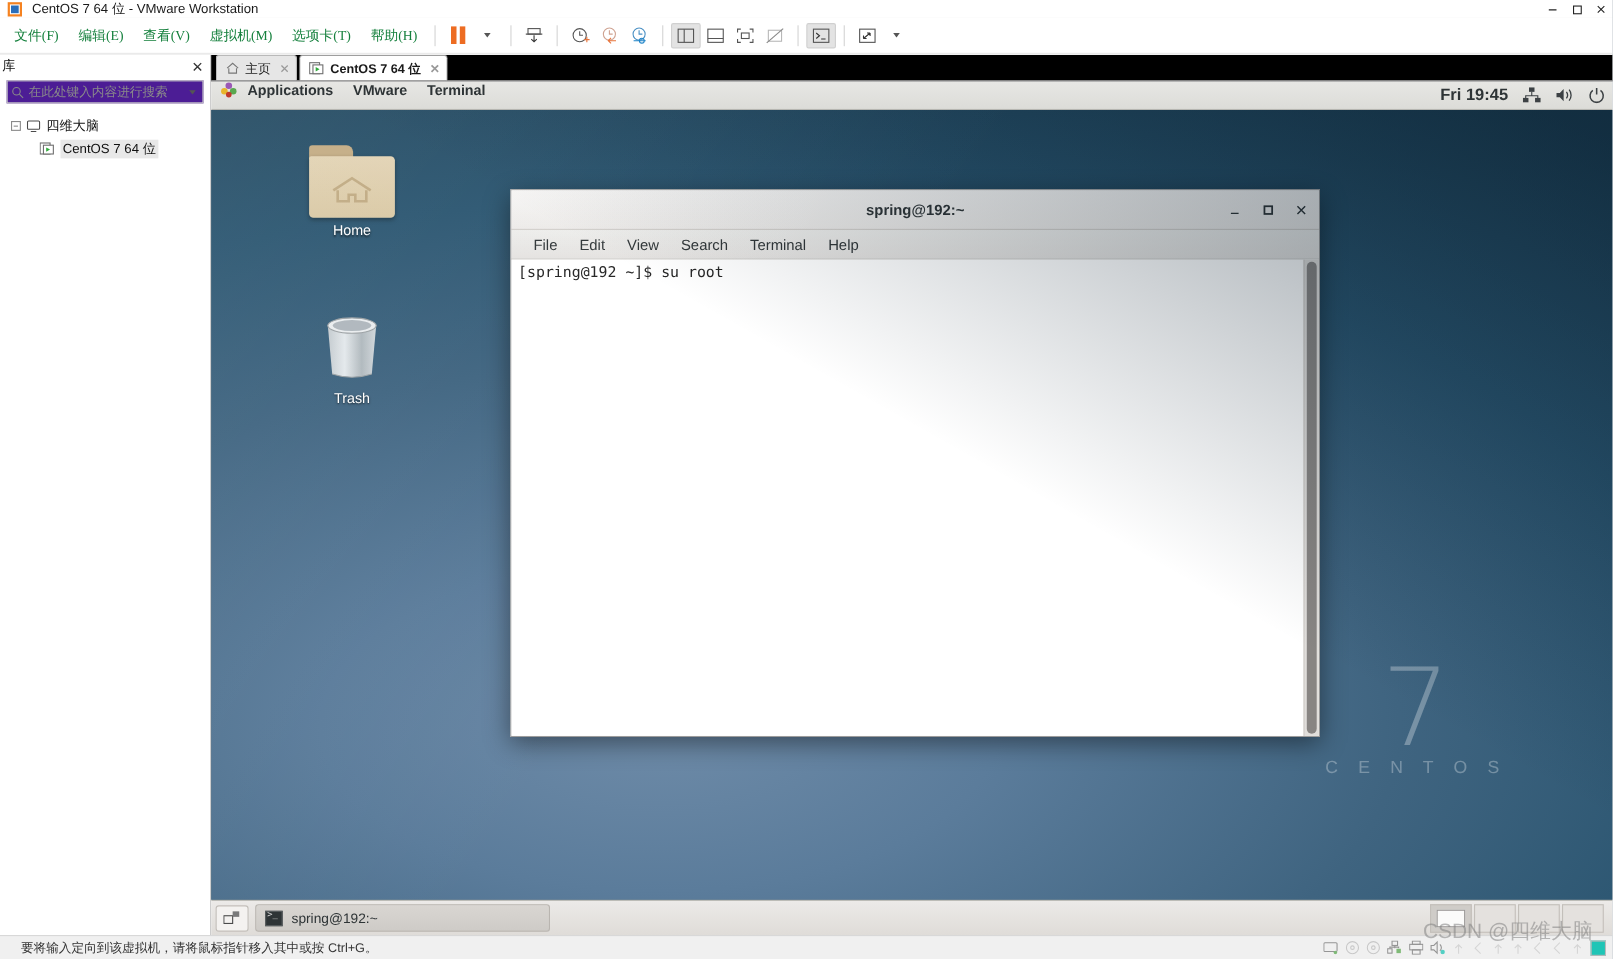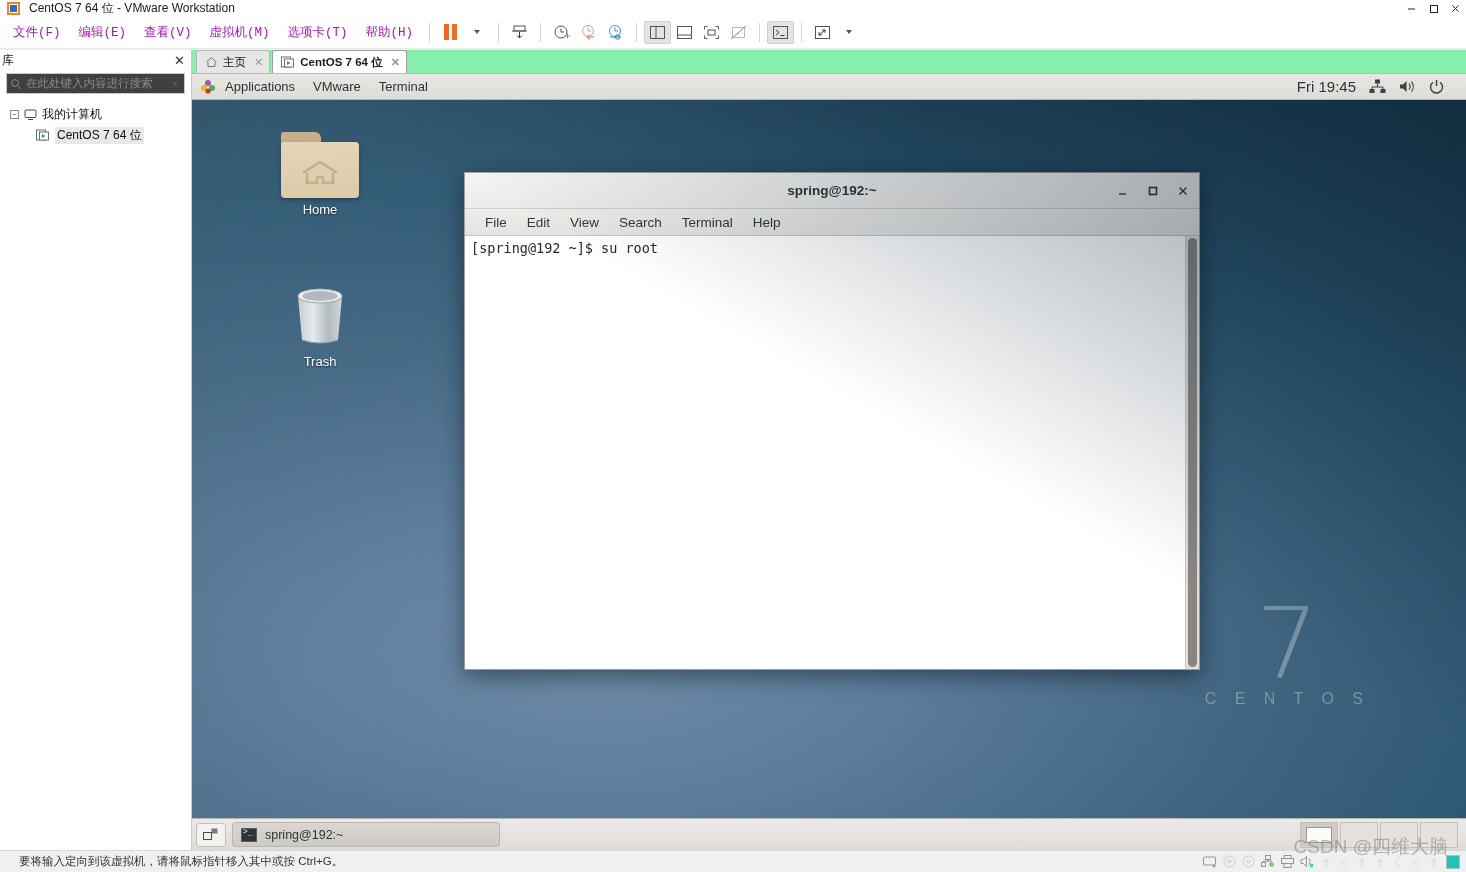--- a/index.html
+++ b/index.html
@@ -29,22 +29,22 @@
     font-size: 10px; color: #222;
   }
   .win-btn svg { display: block; }
 
   
   .menubar {
     height: 33px; background: #ffffff; display: flex; align-items: center;
     border-bottom: 1px solid #e8e8e8; padding-left: 4px;
   }
   .menu-item {
-    font-size: 12.5px; color: #a21caf; padding: 3px 9px; white-space: nowrap;
-    font-family: Liberation Mono, monospace;
+    font-size: 12.5px; color: #15803d; padding: 3px 9px; white-space: nowrap;
+    font-family: Liberation Serif, serif;
   }
   .tb-sep { width: 1px; height: 19px; background: #d4d4d4; margin: 0 7px; }
 
   .tb-btn {
     width: 27px; height: 23px; display: flex; align-items: center; justify-content: center;
     border-radius: 2px; position: relative;
   }
   .tb-btn.active { background: #e3e3e3; border: 1px solid #d0d0d0; }
   .caret { width: 0; height: 0; border-left: 3.5px solid transparent;
     border-right: 3.5px solid transparent; border-top: 4px solid #555; margin-left: 1px; margin-right: 3px;}
@@ -59,56 +59,56 @@
   .sidebar {
     width: 192px; background: #fff; border-right: 1px solid #c8c8c8;
     display: flex; flex-direction: column;
   }
   .sidebar-head {
     height: 21px; display: flex; align-items: center; justify-content: space-between;
     padding: 0 6px 0 2px; font-size: 12px; color: #111;
   }
   .sb-close { font-size: 13px; color: #333; line-height: 1; }
   .sidebar-search {
-    margin: 2px 6px 4px 6px; height: 21px; border: 1px solid #c9c9c9; background: #404040;
+    margin: 2px 6px 4px 6px; height: 21px; border: 1px solid #c9c9c9; background: #4c1d95;
     display: flex; align-items: center; gap: 4px; padding: 0 3px;
   }
   .sidebar-search .ph { font-size: 11.5px; color: #8a8a8a; flex: 1; white-space: nowrap; overflow: hidden;}
   .tree { padding-top: 6px; font-size: 12px; color: #111; }
   .tree-row { display: flex; align-items: center; gap: 5px; padding: 2px 0 2px 10px; white-space: nowrap;}
   .tree-row.child { padding-left: 36px; }
   .expander {
     width: 9px; height: 9px; border: 1px solid #8a8a8a; background: #fff;
     display: flex; align-items: center; justify-content: center; font-size: 8px;
     color: #333; line-height: 1; flex: 0 0 auto;
   }
   .tree-label.sel { background: #e8e8e8; padding: 0 2px; }
 
   
   .vm-area { flex: 1; display: flex; flex-direction: column; background: #f0f0f0; min-width: 0; }
   .tabbar {
-    height: 24px; background: #86efac; display: flex; align-items: center;
+    height: 24px; background: #000000; display: flex; align-items: center;
     padding-left: 4px; border-bottom: 1px solid #b9b9b9;
   }
   .tab {
     height: 23px; display: flex; align-items: center; gap: 5px;
     padding: 0 6px 0 8px; font-size: 11.5px; color: #1a1a1a;
     border: 1px solid #b9b9b9; border-bottom: none; background: #e6e6e6;
     border-radius: 3px 3px 0 0; margin-right: 2px; white-space: nowrap;
   }
   .tab.active { background: #fff; font-weight: bold; border-color: #9e9e9e; }
   .tab .x { color: #999; font-size: 11px; margin-left: 3px; }
 
   .vm-screen { flex: 1; position: relative; overflow: hidden; }
 
   
   .gnome-panel {
     height: 26px; background: linear-gradient(to bottom,#e7e7e4 0%,#dcdcd8 100%);
     border-bottom: 1px solid #b6b6b1;
-    display: flex; align-items: center; padding: 0 22px 0 8px; font-size: 13px; color: #2e3436;
+    display: flex; padding: 0 7px 0 8px; font-size: 13px; color: #2e3436; font-weight: bold;
   }
   .gp-item { padding: 0 9px; white-space: nowrap; }
   .gp-right { margin-left: auto; display: flex; align-items: center; gap: 13px; }
   .clock { font-size: 15px; color: #2e3436; }
 
   
   .desktop {
     position: absolute; left: 0; right: 0; top: 26px; bottom: 32px;
     background:
       radial-gradient(ellipse 110% 95% at 32% 78%, #6e8ba8 0%, #5b7c9b 22%, #3f6480 48%, #2a5570 70%, #1e4156 100%),
@@ -363,21 +363,21 @@
       <span class="ph">在此处键入内容进行搜索</span>
       <span class="caret"></span>
     </div>
     <div class="tree">
       <div class="tree-row">
         <span class="expander">−</span>
         <svg width="13" height="12" viewBox="0 0 13 12">
           <rect x="1" y="1" width="11" height="7.5" rx="1" fill="none" stroke="#4a4a4a"></rect>
           <path d="M4 10.5h5" stroke="#4a4a4a"></path>
         </svg>
-        <span class="tree-label">我的计算机</span>
+        <span class="tree-label">四维大脑</span>
       </div>
       <div class="tree-row child">
         <svg width="14" height="13" viewBox="0 0 14 13">
           <rect x="0.5" y="1" width="9" height="10" fill="#fff" stroke="#6f6f6f"></rect>
           <rect x="3.5" y="3" width="9" height="8" fill="#fff" stroke="#6f6f6f"></rect>
           <path d="M6 5l3.5 2L6 9z" fill="#2faa3a"></path>
         </svg>
         <span class="tree-label sel">CentOS 7 64 位</span>
       </div>
     </div>

